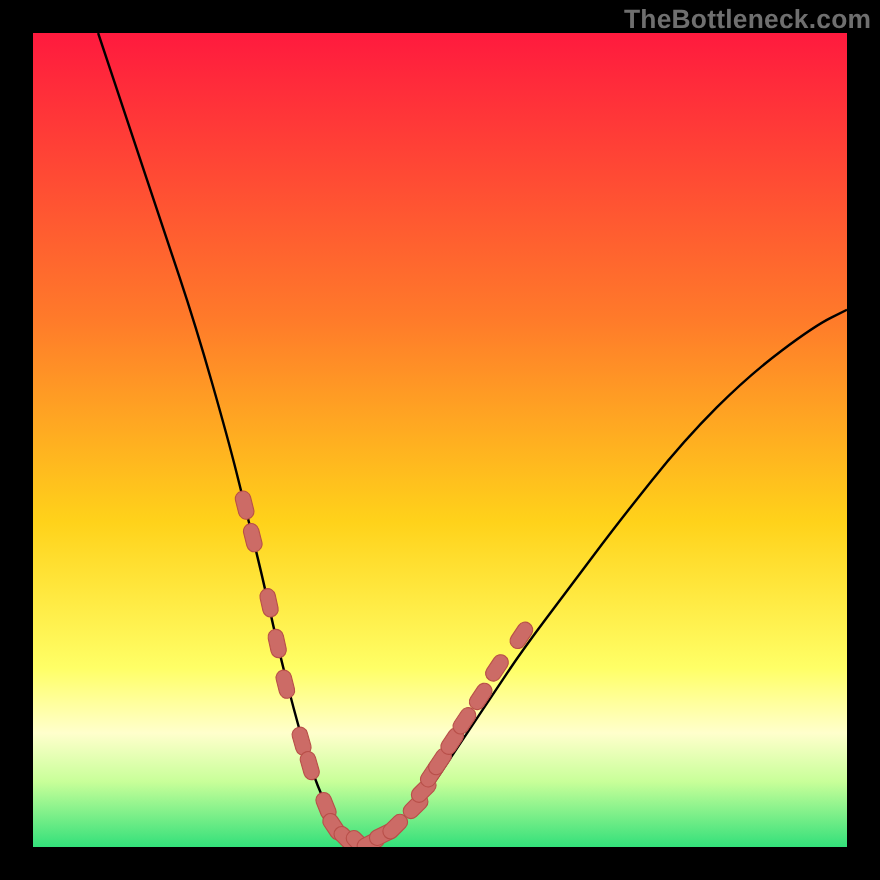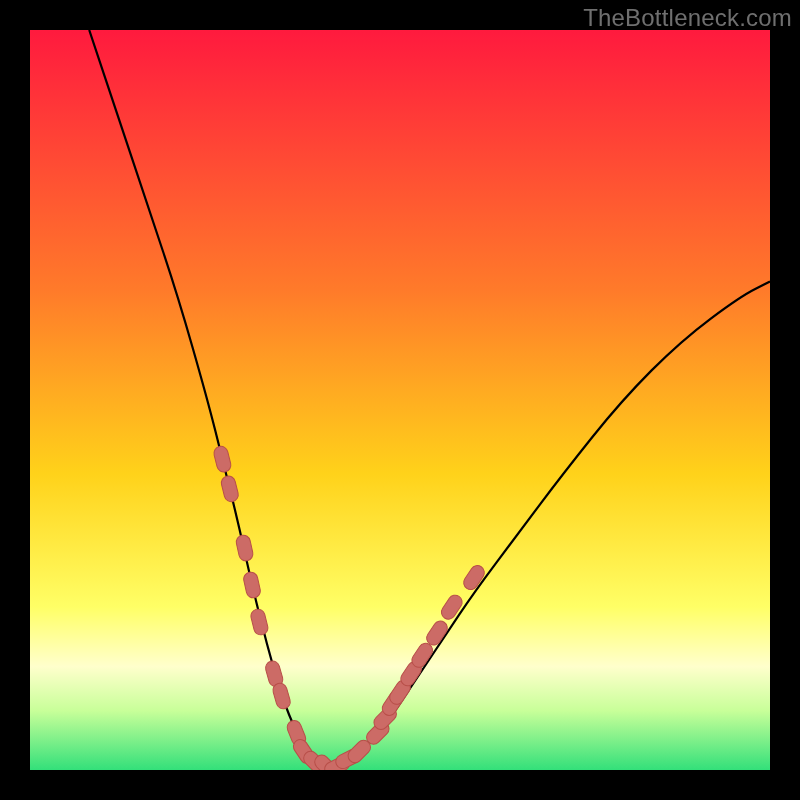--- a/index.html
+++ b/index.html
@@ -25,21 +25,21 @@
     top: 0;
     width: 740px;
     height: 740px;
   }
   .watermark {
     position: absolute;
     top: 4px;
     right: 8px;
     color: #6f6f6f;
     font-size: 24px;
-    font-weight: 400;
+    font-weight: 700;
     letter-spacing: 0.2px;
     user-select: none;
   }
   svg { display: block; }
 </style>
 </head>
 <body>
 
 <div class="watermark">TheBottleneck.com</div>
 

